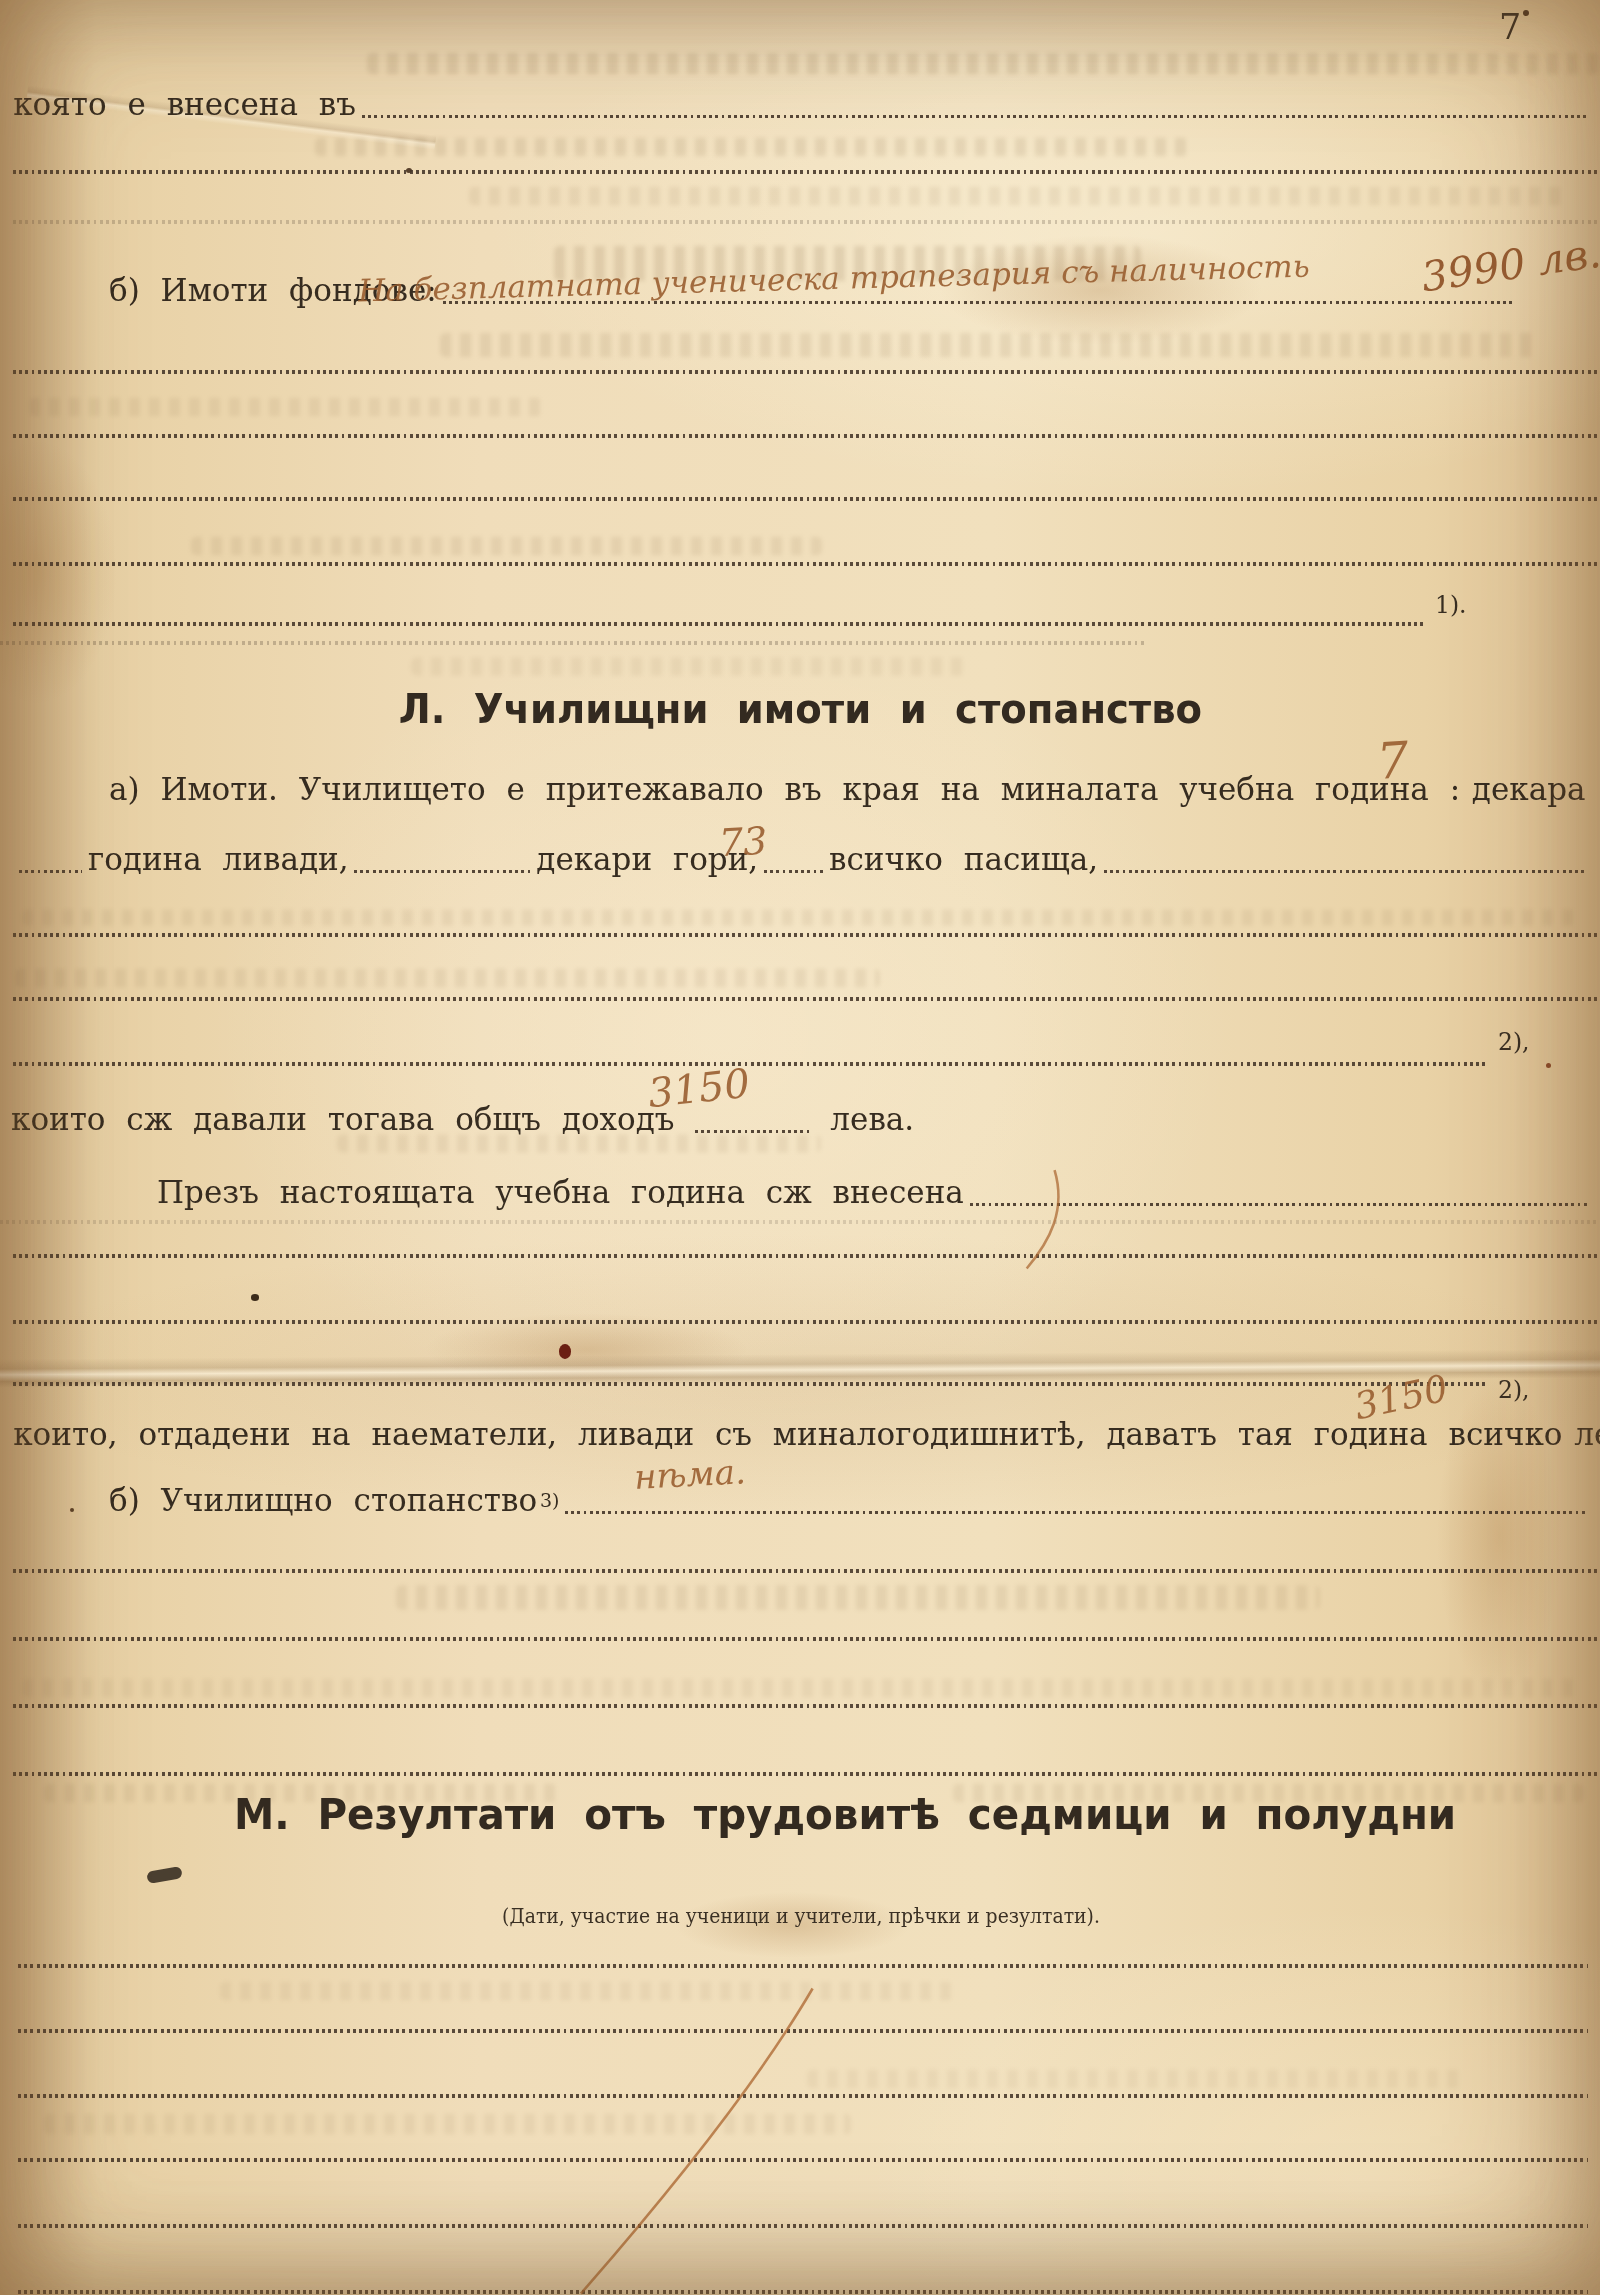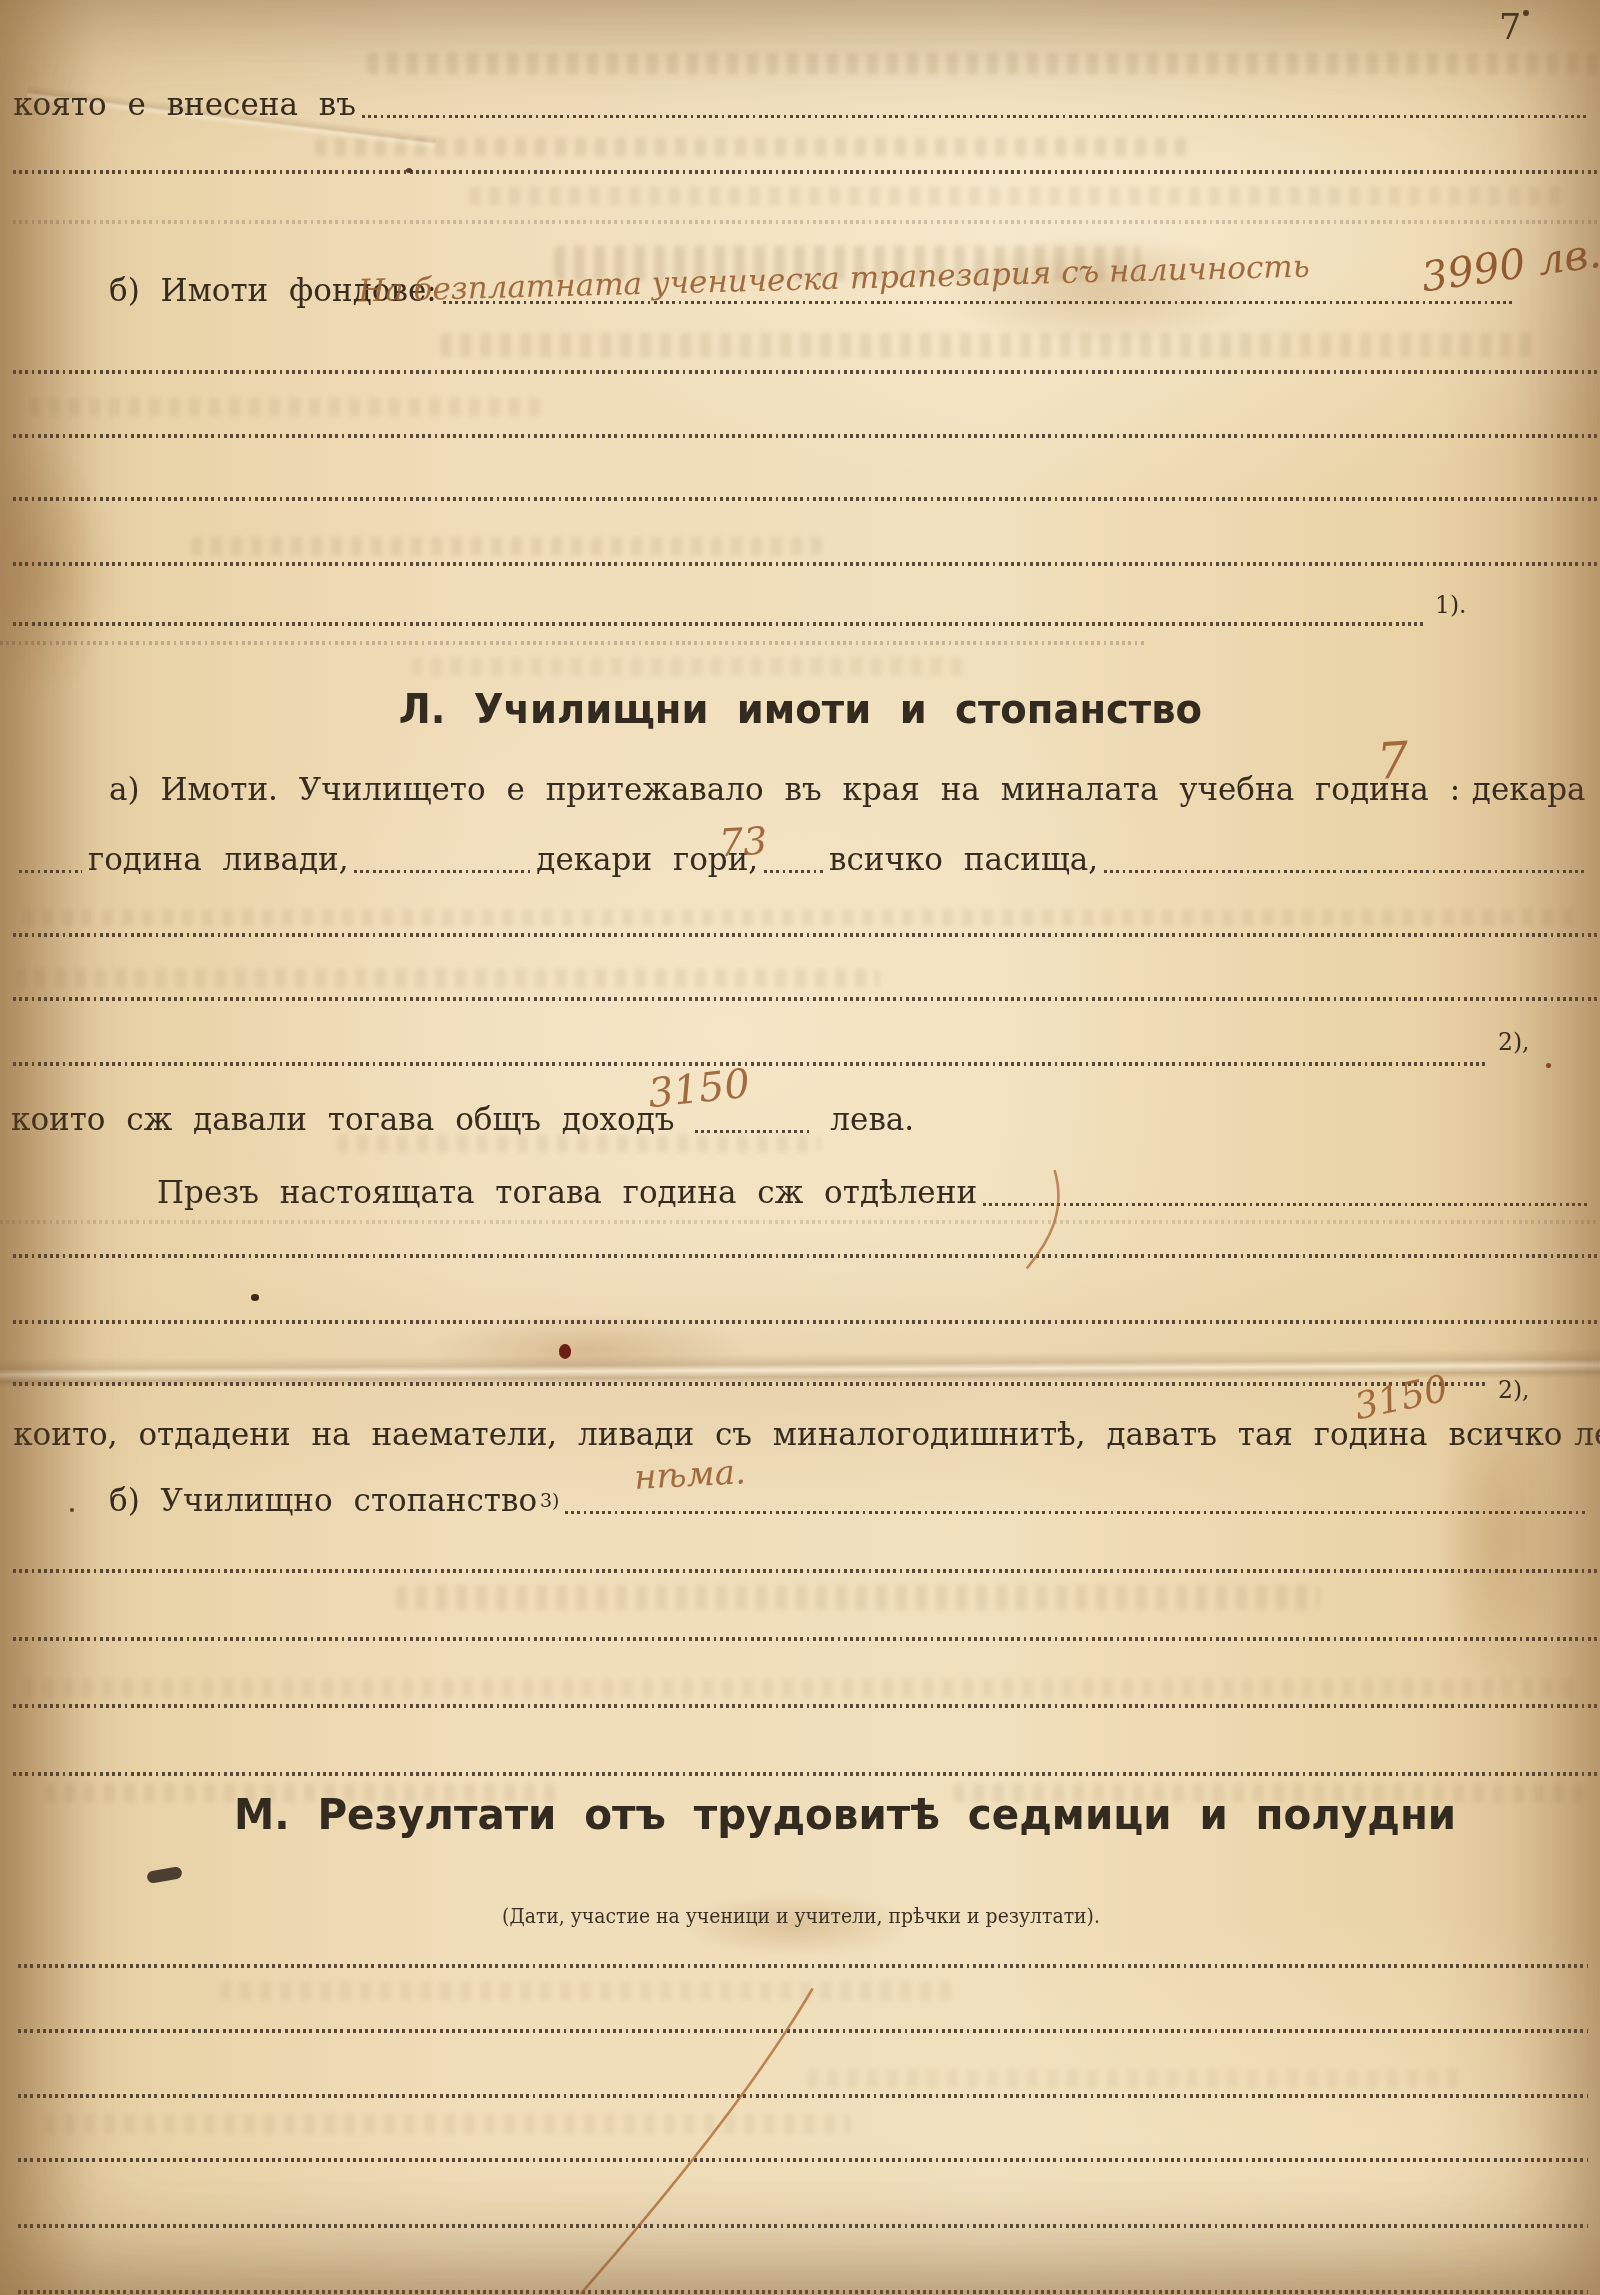--- a/index.html
+++ b/index.html
@@ -132,21 +132,21 @@
   <div class="fnote" style="left:1498px;top:1028px;">2),</div>
 
   <div class="row" style="left:11px;top:1102px;gap:15px;">
     <span>които сж давали тогава общъ доходъ</span>
     <span class="leader" style="width:114px;"></span>
     <span>лева.</span>
   </div>
   <div class="hw" style="left:648px;top:1065px;font-size:40px;transform:rotate(-6deg);">3150</div>
 
   <div class="row" style="left:157px;top:1175px;right:7.3px;">
-    <span>Презъ настоящата тогава година сж отдѣлени</span>
+    <span>Презъ настоящата учебна година сж внесена</span>
     <span class="leader grow"></span>
   </div>
 
   <div class="rule" style="left:0;top:1220px;right:0;opacity:.16"></div>
   <div class="rule" style="left:13.2px;top:1254px;right:0;"></div>
   <div class="rule" style="left:13.2px;top:1320px;right:0;"></div>
   <div class="rule" style="left:13.2px;top:1382px;width:1476px;"></div>
   <div class="fnote" style="left:1498px;top:1376px;">2),</div>
 
   <div class="row" style="left:13.2px;top:1417px;right:10.3px;">

